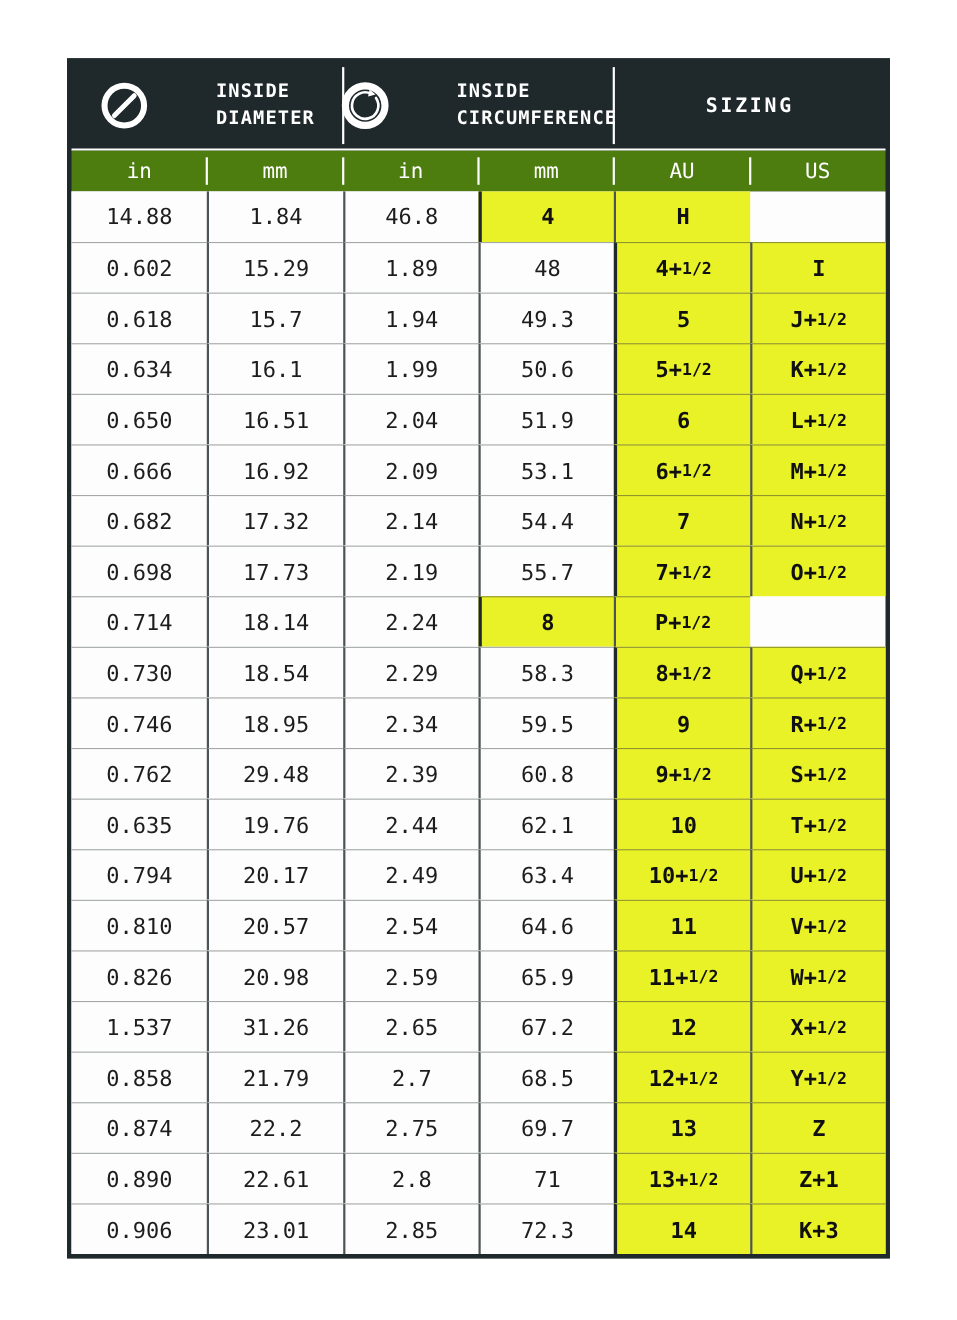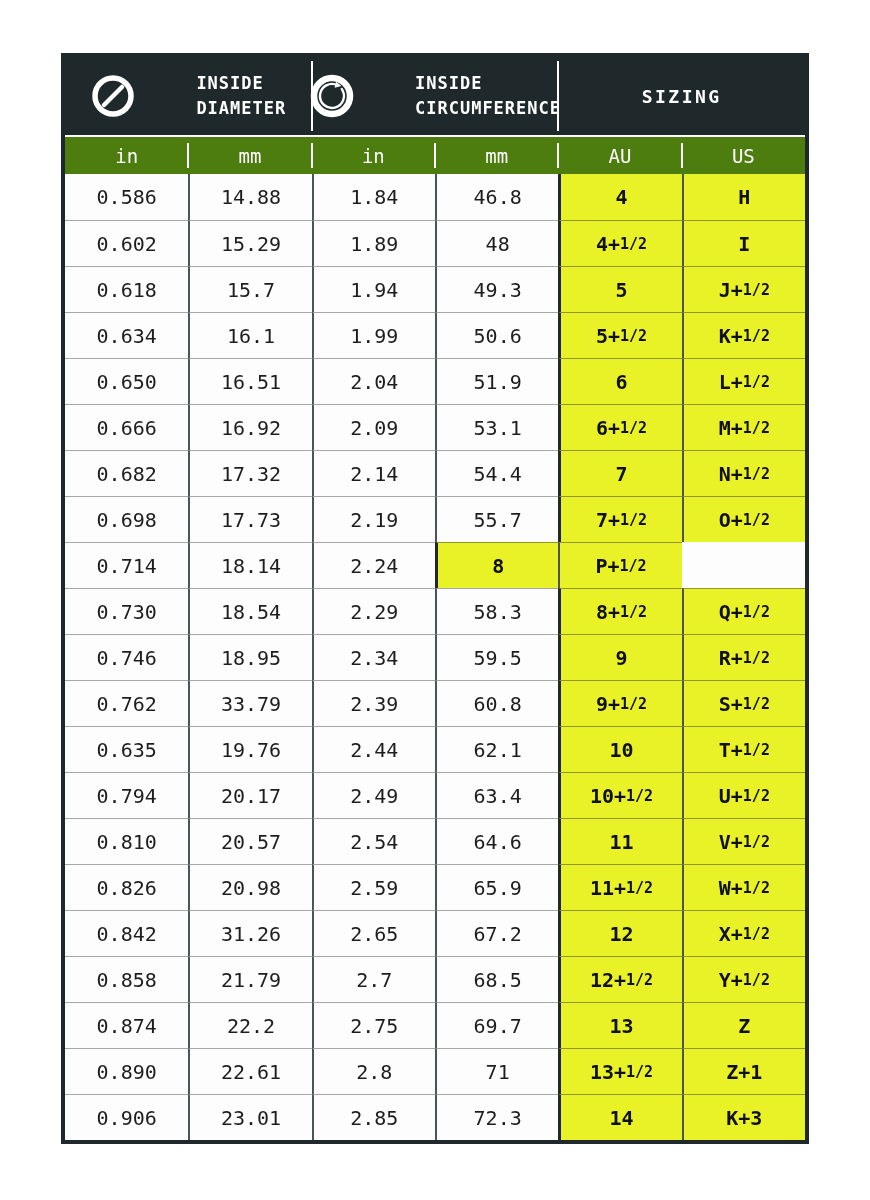--- a/index.html
+++ b/index.html
@@ -96,21 +96,20 @@
       <div class="subcell">in</div>
       <div class="subcell">mm</div>
       <div class="subcell">in</div>
       <div class="subcell">mm</div>
       <div class="subcell">AU</div>
       <div class="subcell">US</div>
     </div>
 
     <div class="tbody">
         <div class="row">
-          <div class="cell col1">0.586</div>
           <div class="cell col2">14.88</div>
           <div class="cell col3">1.84</div>
           <div class="cell col4">46.8</div>
           <div class="cell col5 size">4</div>
           <div class="cell col6 size">H</div>
         </div>
         <div class="row">
           <div class="cell col1">0.602</div>
           <div class="cell col2">15.29</div>
           <div class="cell col3">1.89</div>
@@ -184,21 +183,21 @@
         <div class="row">
           <div class="cell col1">0.746</div>
           <div class="cell col2">18.95</div>
           <div class="cell col3">2.34</div>
           <div class="cell col4">59.5</div>
           <div class="cell col5 size">9</div>
           <div class="cell col6 size">R+<span class="frac">1/2</span></div>
         </div>
         <div class="row">
           <div class="cell col1">0.762</div>
-          <div class="cell col2">33.79</div>
+          <div class="cell col2">29.48</div>
           <div class="cell col3">2.39</div>
           <div class="cell col4">60.8</div>
           <div class="cell col5 size">9+<span class="frac">1/2</span></div>
           <div class="cell col6 size">S+<span class="frac">1/2</span></div>
         </div>
         <div class="row">
           <div class="cell col1">0.635</div>
           <div class="cell col2">19.76</div>
           <div class="cell col3">2.44</div>
           <div class="cell col4">62.1</div>
@@ -223,21 +222,21 @@
         </div>
         <div class="row">
           <div class="cell col1">0.826</div>
           <div class="cell col2">20.98</div>
           <div class="cell col3">2.59</div>
           <div class="cell col4">65.9</div>
           <div class="cell col5 size">11+<span class="frac">1/2</span></div>
           <div class="cell col6 size">W+<span class="frac">1/2</span></div>
         </div>
         <div class="row">
-          <div class="cell col1">0.842</div>
+          <div class="cell col1">1.537</div>
           <div class="cell col2">31.26</div>
           <div class="cell col3">2.65</div>
           <div class="cell col4">67.2</div>
           <div class="cell col5 size">12</div>
           <div class="cell col6 size">X+<span class="frac">1/2</span></div>
         </div>
         <div class="row">
           <div class="cell col1">0.858</div>
           <div class="cell col2">21.79</div>
           <div class="cell col3">2.7</div>

